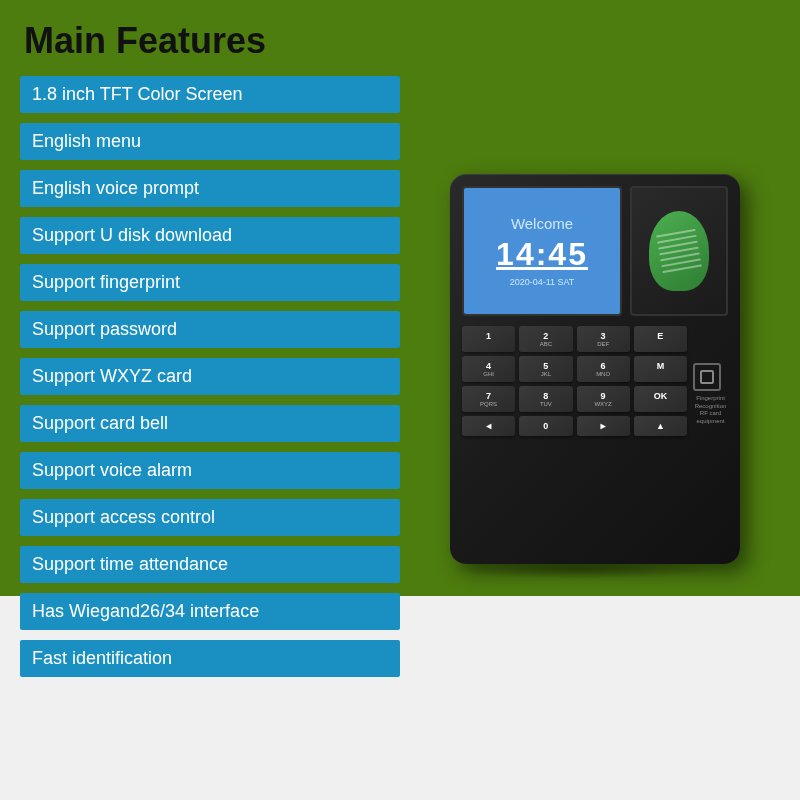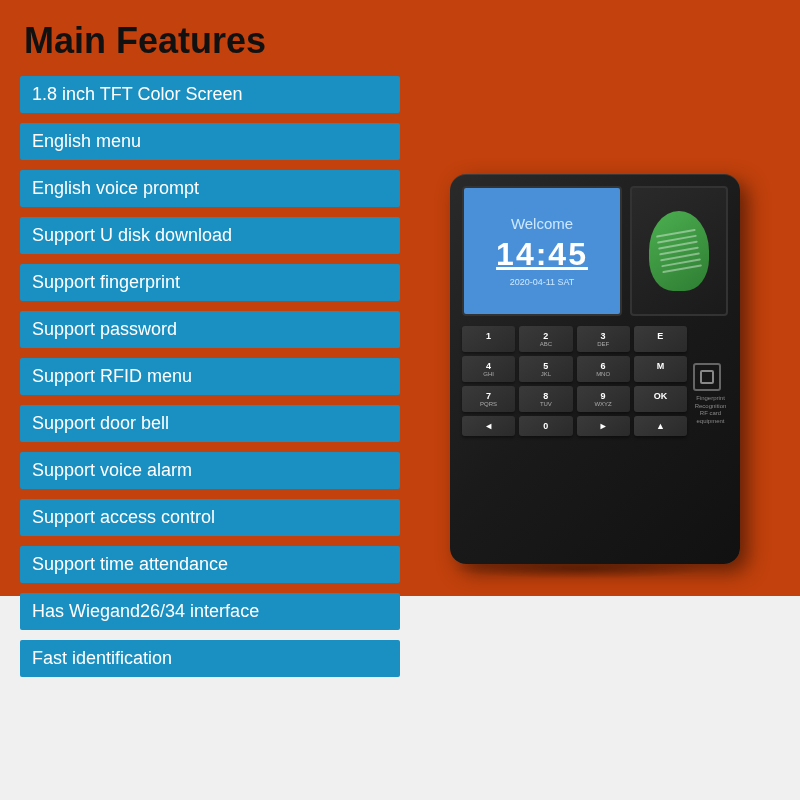--- a/index.html
+++ b/index.html
@@ -8,21 +8,21 @@
       height: 800px;
       background: #f0f0f0;
       font-family: Arial, sans-serif;
       overflow: hidden;
       position: relative;
     }
 
     .container {
       width: 800px;
       height: 596px;
-      background: #c2410c;
+      background: #4d7c0f;
       position: relative;
       display: flex;
       flex-direction: column;
       align-items: flex-start;
       padding: 20px 20px 20px 20px;
     }
 
     .main-title {
       font-size: 36px;
       font-weight: 900;
@@ -240,22 +240,22 @@
 
   <div class="content-area">
 
     <div class="features-list">
     <div class="feature-item">1.8 inch TFT Color Screen</div>
         <div class="feature-item">English menu</div>
         <div class="feature-item">English voice prompt</div>
         <div class="feature-item">Support U disk download</div>
         <div class="feature-item">Support fingerprint</div>
         <div class="feature-item">Support password</div>
-        <div class="feature-item">Support RFID menu</div>
-        <div class="feature-item">Support door bell</div>
+        <div class="feature-item">Support WXYZ card</div>
+        <div class="feature-item">Support card bell</div>
         <div class="feature-item">Support voice alarm</div>
         <div class="feature-item">Support access control</div>
         <div class="feature-item">Support time attendance</div>
         <div class="feature-item">Has Wiegand26/34 interface</div>
         <div class="feature-item">Fast identification</div>
       </div>
 
     <div class="device-area">
       <div>
         <div class="device">

